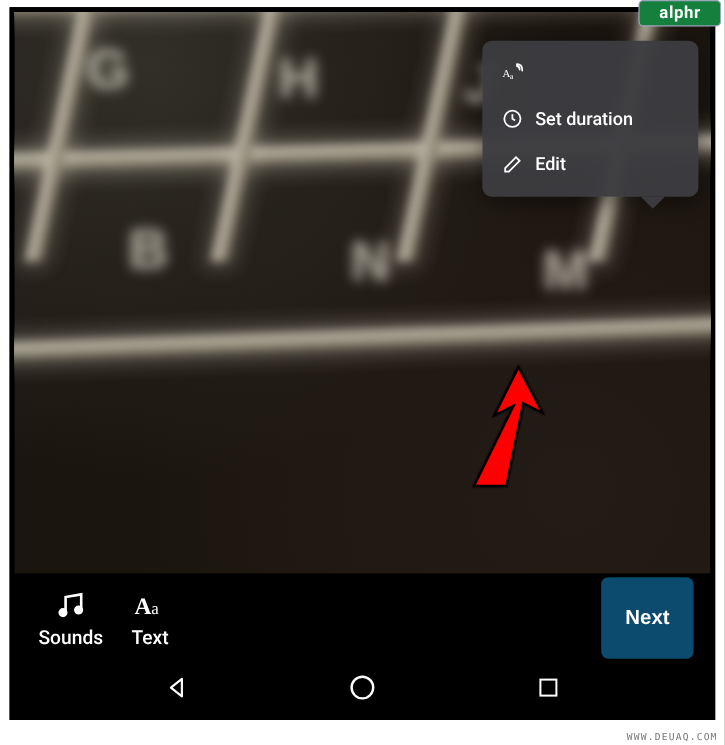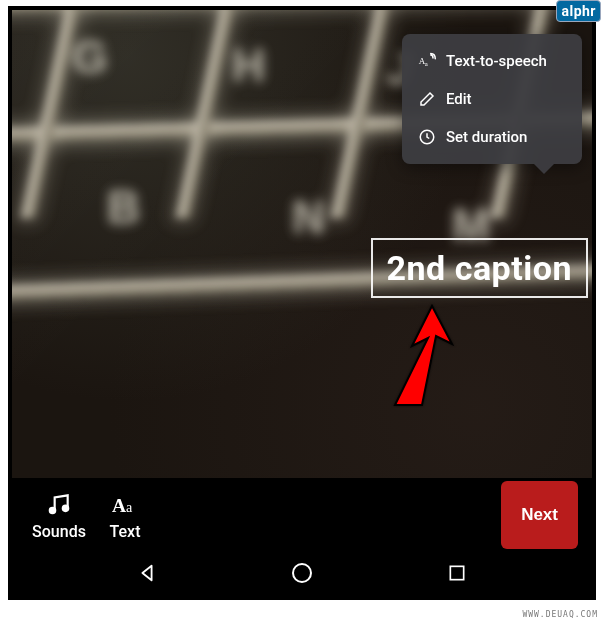--- a/index.html
+++ b/index.html
@@ -105,39 +105,39 @@
     padding: 0 14px;
   }
   .tool {
     display:flex; flex-direction:column; align-items:center; justify-content:center;
     width:66px; gap:4px; color:#fff; cursor:pointer;
   }
   .tool .ticon { width:28px; height:28px; display:flex; align-items:center; justify-content:center; }
   .tool-label { font-size:16px; font-weight:500; }
   .spacer { flex:1; }
   .next-btn {
-    background:#b91c1c; color:#fff; border:none;
+    background:#0c4a6e; color:#fff; border:none;
     padding: 24px 20px; border-radius:6px;
     font-size:17px; font-weight:700; cursor:pointer;
   }
 
   
   .navbar {
     position:absolute; left:0; right:0; bottom:0; height:46px;
     background:#000;
     display:flex; align-items:center; justify-content:space-evenly;
   }
   .nav-btn { width:40px; height:40px; display:flex; align-items:center; justify-content:center; cursor:pointer; }
 
   
   .badge {
     position:absolute; right:3px; top:0px;
-    background:#0369a1; color:#fff;
+    background:#15803d; color:#fff;
     font-size:14px; font-weight:700;
-    padding:2px 4px; border-radius:4px;
+    padding:2px 16px; border-radius:4px;
     border:1px solid #9aa7bd;
     letter-spacing:0.5px;
     z-index: 10;
   }
   
   .wm {
     position:absolute; right:6px; bottom:2px;
     font-size:8px; color:#777; letter-spacing:1px;
     font-family: monospace;
     text-align: center;
@@ -169,43 +169,41 @@
 
     <div class="popup">
       <div class="popup-item">
         <span class="ico">
           <svg viewBox="0 0 24 24" width="18" height="18" fill="none" stroke="#fff" stroke-width="2">
             <text x="1" y="16" font-size="12" font-family="serif" fill="#fff" stroke="none">A</text>
             <text x="9" y="18" font-size="9" font-family="serif" fill="#fff" stroke="none">a</text>
             <path d="M17 4 q3 0 3 4 M17 2 q6 0 6 7" stroke-linecap="round"></path>
           </svg>
         </span>
-        <span>Text-to-speech</span>
+      </div>
+      <div class="popup-item">
+        <span class="ico">
+          <svg viewBox="0 0 24 24" width="18" height="18" fill="none" stroke="#fff" stroke-width="2">
+            <circle cx="12" cy="12" r="9"></circle>
+              <path d="M12 7v5l3 2"></path>
+          </svg>
+        </span>
+        <span>Set duration</span>
       </div>
       <div class="popup-item">
         <span class="ico">
           <svg viewBox="0 0 24 24" width="18" height="18" fill="none" stroke="#fff" stroke-width="2">
             <path d="M4 16v4h4L20 8l-4-4L4 16z"></path>
               <path d="M4 20h0"></path>
           </svg>
         </span>
         <span>Edit</span>
       </div>
-      <div class="popup-item">
-        <span class="ico">
-          <svg viewBox="0 0 24 24" width="18" height="18" fill="none" stroke="#fff" stroke-width="2">
-            <circle cx="12" cy="12" r="9"></circle>
-              <path d="M12 7v5l3 2"></path>
-          </svg>
-        </span>
-        <span>Set duration</span>
-      </div>
-    </div>
-
-    <div class="caption-box">2nd caption</div>
+    </div>
+
 
     <svg class="arrow" viewBox="0 0 90 110">
       <defs>
         <filter id="ds" x="-20%" y="-20%" width="140%" height="140%">
           <feDropShadow dx="0" dy="0" stdDeviation="1" flood-color="#000" flood-opacity="0.6"></feDropShadow>
         </filter>
       </defs>
       <path d="M 15 105 L 48 38 L 32 46 L 52 6 L 72 44 L 56 36 L 42 105 Z" fill="#ff0000" stroke="#000" stroke-width="2" filter="url(#ds)"></path>
     </svg>
   </div>

